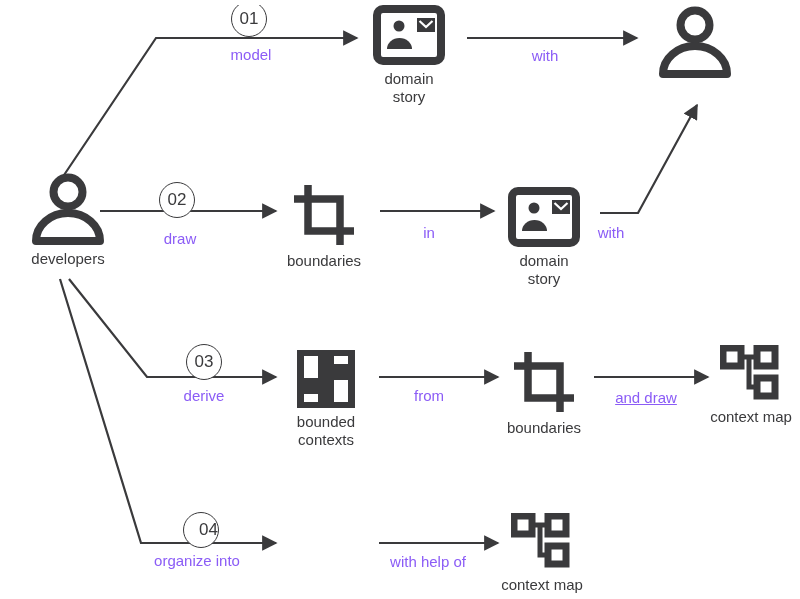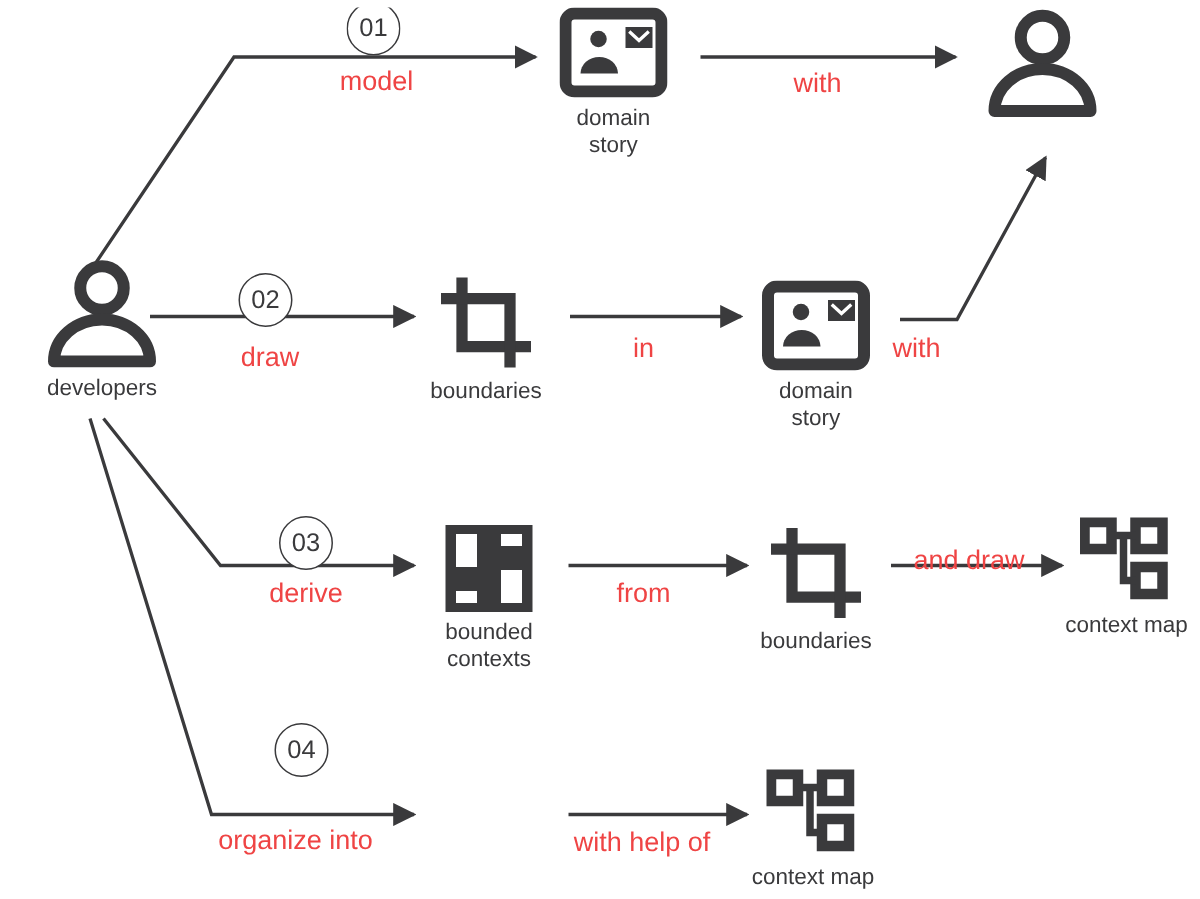--- a/index.html
+++ b/index.html
@@ -35,23 +35,23 @@
   .node-label {
     font-size: 15px;
     line-height: 18px;
     color: #3a3a3c;
     text-align: center;
     white-space: pre-line;
     margin-top: 5px;
   }
   .edge-label {
     position: absolute;
-    font-size: 18px;
+    font-size: 15px;
     line-height: 17px;
-    color: #ef4444;
+    color: #8b5cf6;
     text-align: left;
     white-space: nowrap;
     transform: translateX(-50%);
   }
   .step-badge {
     position: absolute;
     width: 36px;
     height: 36px;
     border-radius: 50%;
     border: 1.4px solid #3a3a3c;
@@ -212,28 +212,28 @@
 
   <div class="step-badge clipped" style="left:249px; top:1px;">
     <span>01</span>
   </div>
   <div class="step-badge" style="left:177px; top:182px;">
     <span>02</span>
   </div>
   <div class="step-badge" style="left:204px; top:344px;">
     <span>03</span>
   </div>
-  <div class="step-badge" style="left:201px; top:482px;">
+  <div class="step-badge" style="left:201px; top:512px;justify-content:flex-end;">
     <span>04</span>
   </div>
 
   <div class="edge-label" style="left:251px; top:46px;">model</div>
   <div class="edge-label" style="left:545px; top:47px;">with</div>
   <div class="edge-label" style="left:180px; top:218px;margin-top:12px;">draw</div>
   <div class="edge-label" style="left:429px; top:224px;">in</div>
   <div class="edge-label" style="left:611px; top:224px;">with</div>
   <div class="edge-label" style="left:204px; top:387px;">derive</div>
   <div class="edge-label" style="left:429px; top:387px;">from</div>
-  <div class="edge-label" style="left:646px; top:365px;">and draw</div>
+  <div class="edge-label" style="left:646px; top:389px;text-decoration:underline;">and draw</div>
   <div class="edge-label" style="left:197px; top:552px;">organize into</div>
   <div class="edge-label" style="left:428px; top:553px;">with help of</div>
 
 </div>
 
 </body></html>

